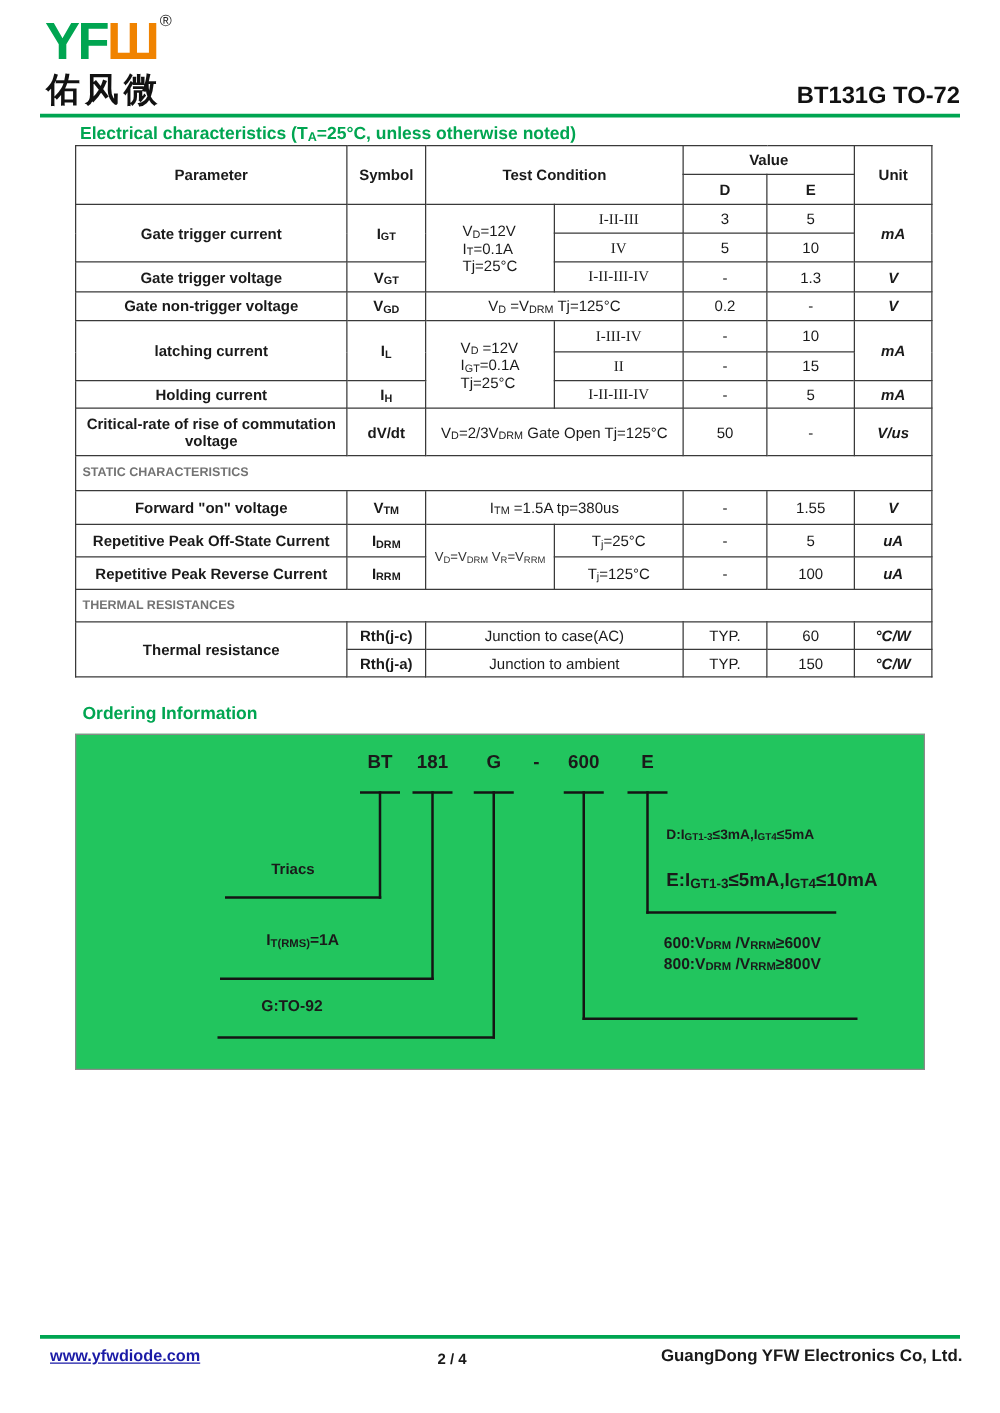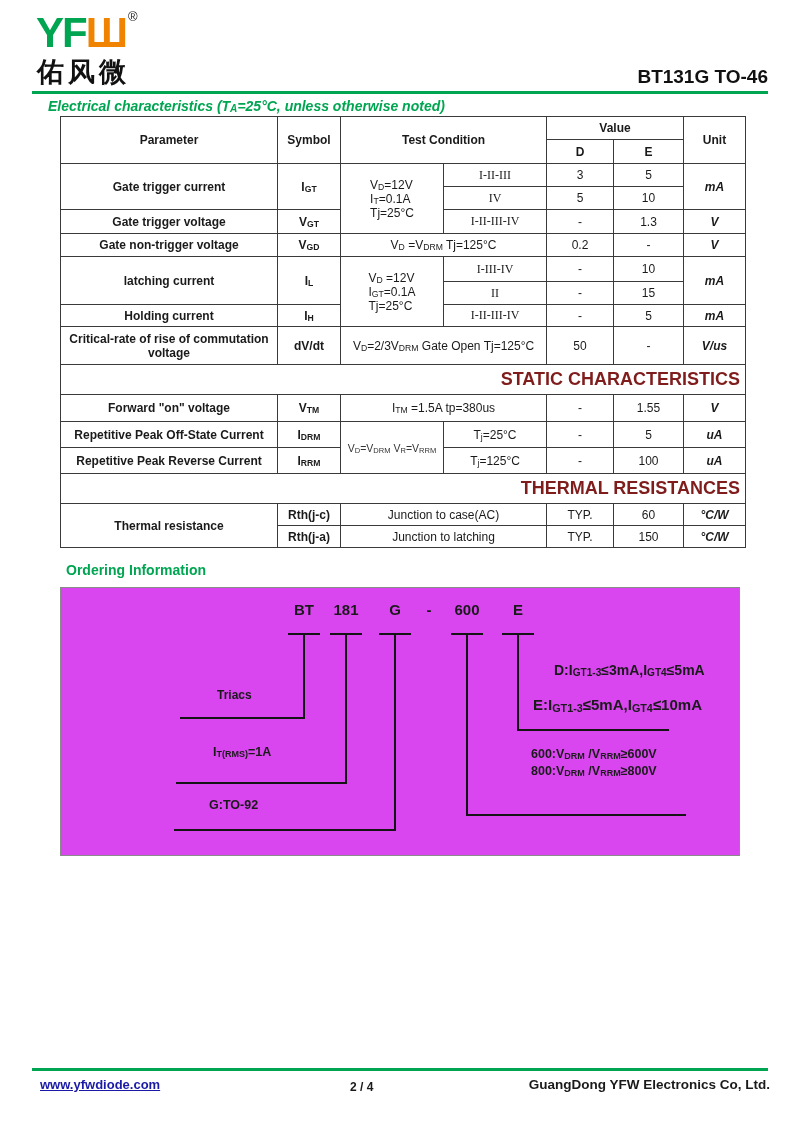--- a/index.html
+++ b/index.html
@@ -26,44 +26,44 @@
   
   table.spec{border-collapse:collapse;table-layout:fixed;width:685px;font-size:12px;color:#1a1a1a;}
   table.spec td{border:1px solid #3a3a3a;text-align:center;vertical-align:middle;padding:1px 2px;overflow:hidden;}
   td.param{text-align:left;padding:2px 5px;font-weight:bold;}
   td.sym{font-weight:700;}
   td.unit{font-weight:700;font-style:italic;}
   td.th{font-weight:700;}
   td.quad{font-family:"Liberation Serif","DejaVu Serif",serif;}
   .cond-block{display:inline-block;text-align:left;}
   td.small{font-size:10.5px;color:#333;}
-  tr.section td{text-align:right;color:#7f1d1d;font-weight:700;font-size:18px;padding:4px 5px;}
-
-  
-  .order-box{left:60px;top:587px;width:678px;height:267px;border:1px solid #8a8a8a;background:#d946ef;}
+  tr.section td{text-align:left;color:#737373;font-weight:700;font-size:10px;padding:4px 5px;}
+
+  
+  .order-box{left:60px;top:587px;width:678px;height:267px;border:1px solid #8a8a8a;background:#22c55e;}
   .dline{position:absolute;background:#141414;}
   .code-part{position:absolute;top:13px;transform:translateX(-50%);font-size:15px;font-weight:700;}
   .dlabel{position:absolute;font-weight:700;}
 
   
   .footer-link{left:40px;top:1077px;font-size:13px;font-weight:700;color:#1A1AA6;text-decoration:underline;}
   .footer-page{left:350px;top:1080px;width:100px;font-size:12px;font-weight:700;}
   .footer-company{right:30px;top:1077px;font-size:13.5px;font-weight:700;text-align:right;}
 </style>
 </head>
 <body>
 
 <div class="abs logo-latin">
   <span class="logo-green">YF</span><span class="logo-orange">Ш</span><span class="logo-reg">®</span>
 </div>
 <div class="abs logo-cn">佑风微</div>
-<div class="abs part-title">BT131G TO-46</div>
+<div class="abs part-title">BT131G TO-72</div>
 <div class="abs rule" style="top:91px;"></div>
 
-<div class="abs green-heading" style="left:48px;top:98px;font-style:italic;">Electrical characteristics (T<sub>A</sub>=25°C, unless otherwise noted)</div>
+<div class="abs green-heading" style="left:64px;top:98px;">Electrical characteristics (T<sub>A</sub>=25°C, unless otherwise noted)</div>
 
 <table class="spec abs" style="left:60px;top:116px;">
   <colgroup>
     <col style="width:217px">
       <col style="width:63px">
       <col style="width:103px">
       <col style="width:103px">
     <col style="width:67px">
       <col style="width:70px">
       <col style="width:62px">
@@ -177,21 +177,21 @@
   <tr style="height:22px;">
     <td class="param" rowspan="2">Thermal resistance</td>
     <td class="sym">Rth(j-c)</td>
     <td colspan="2">Junction to case(AC)</td>
     <td>TYP.</td>
     <td>60</td>
     <td class="unit">°C/W</td>
   </tr>
   <tr style="height:22px;">
     <td class="sym">Rth(j-a)</td>
-    <td colspan="2">Junction to latching</td>
+    <td colspan="2">Junction to ambient</td>
     <td>TYP.</td>
     <td>150</td>
     <td class="unit">°C/W</td>
   </tr>
   </tbody>
 </table>
 
 <div class="abs green-heading" style="left:66px;top:562px;">Ordering Information</div>
 
 <div class="abs order-box">
@@ -217,21 +217,21 @@
 
   <div class="dline" style="left:119px;top:129px;width:125px;height:2px;"></div>
   <div class="dline" style="left:115px;top:194px;width:171px;height:2px;"></div>
   <div class="dline" style="left:113px;top:241px;width:222px;height:2px;"></div>
   <div class="dline" style="left:405px;top:226px;width:220px;height:2px;"></div>
   <div class="dline" style="left:456px;top:141px;width:152px;height:2px;"></div>
 
   <div class="dlabel" style="left:156px;top:100px;font-size:12px;">Triacs</div>
   <div class="dlabel" style="left:152px;top:157px;font-size:12.5px;">I<sub>T(RMS)</sub>=1A</div>
   <div class="dlabel" style="left:148px;top:210px;font-size:12.5px;">G:TO-92</div>
-  <div class="dlabel" style="left:493px;top:74px;font-size:14px;">D:I<sub>GT1-3</sub>≤3mA,I<sub>GT4</sub>≤5mA</div>
+  <div class="dlabel" style="left:472px;top:74px;font-size:11px;">D:I<sub>GT1-3</sub>≤3mA,I<sub>GT4</sub>≤5mA</div>
   <div class="dlabel" style="left:472px;top:108px;font-size:15px;">E:I<sub>GT1-3</sub>≤5mA,I<sub>GT4</sub>≤10mA</div>
   <div class="dlabel" style="left:470px;top:159px;font-size:12.5px;">600:V<sub>DRM</sub> /V<sub>RRM</sub>≥600V</div>
   <div class="dlabel" style="left:470px;top:176px;font-size:12.5px;">800:V<sub>DRM</sub> /V<sub>RRM</sub>≥800V</div>
 </div>
 
 <div class="abs rule" style="top:1068px;"></div>
 <a href="#" class="abs footer-link">www.yfwdiode.com</a>
 <div class="abs footer-page">2 / 4</div>
 <div class="abs footer-company">GuangDong YFW Electronics Co, Ltd.</div>
 

